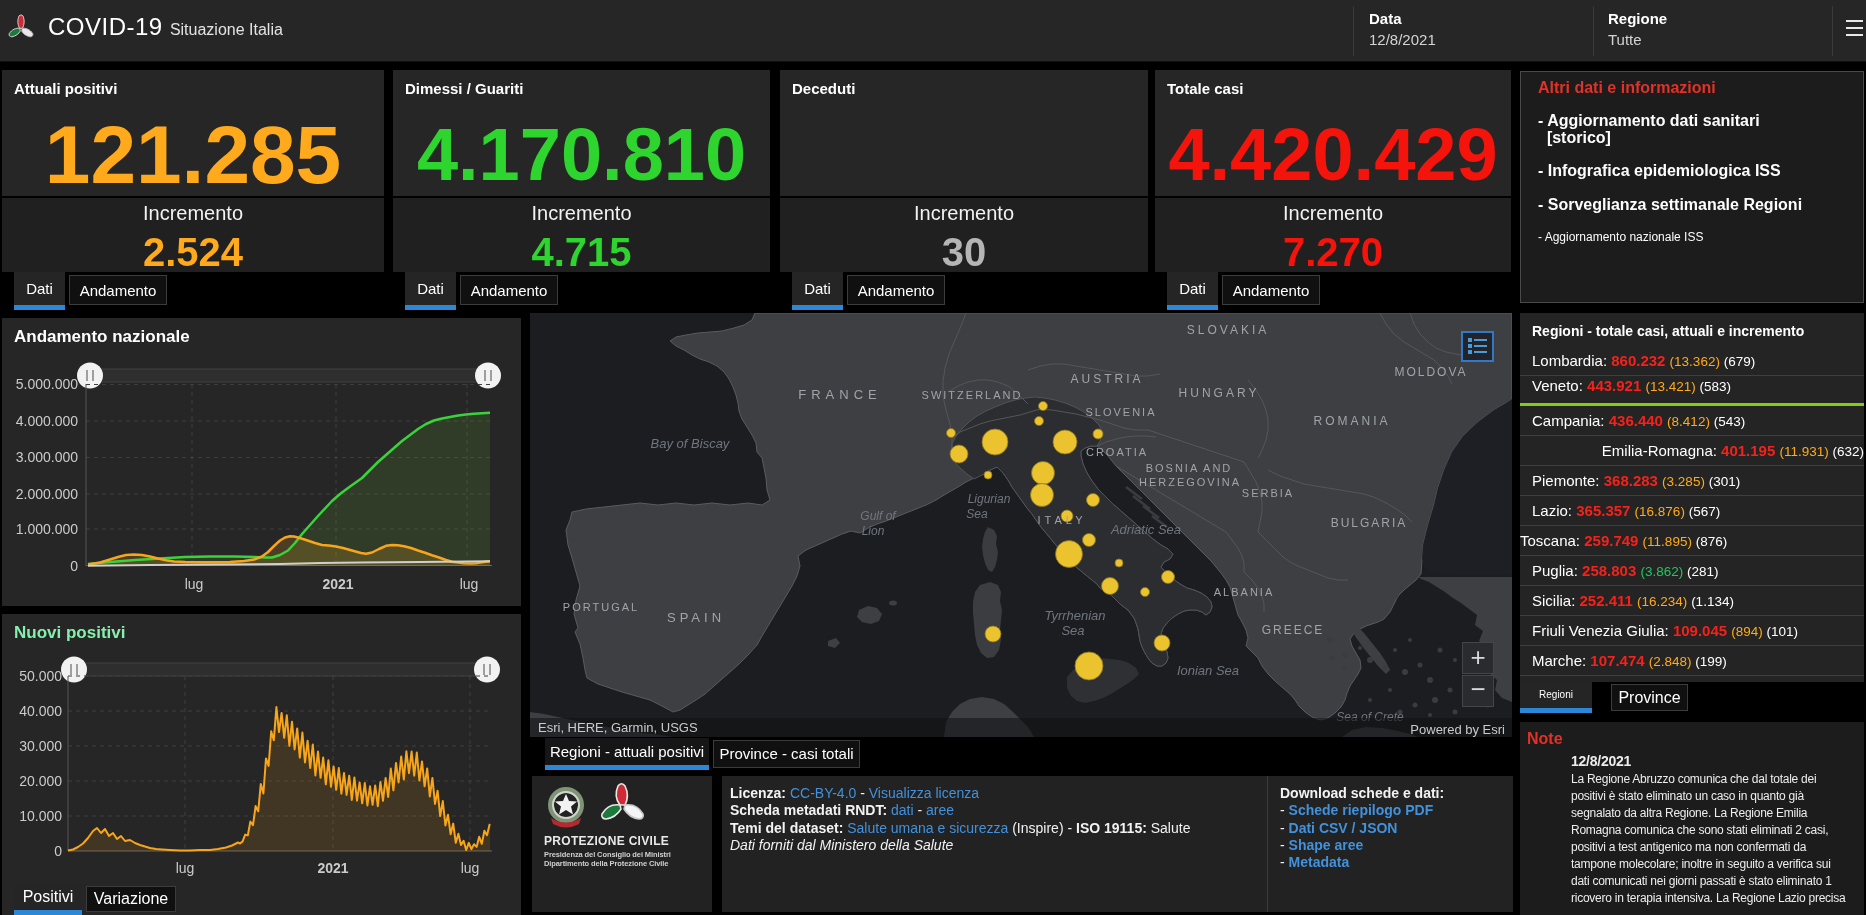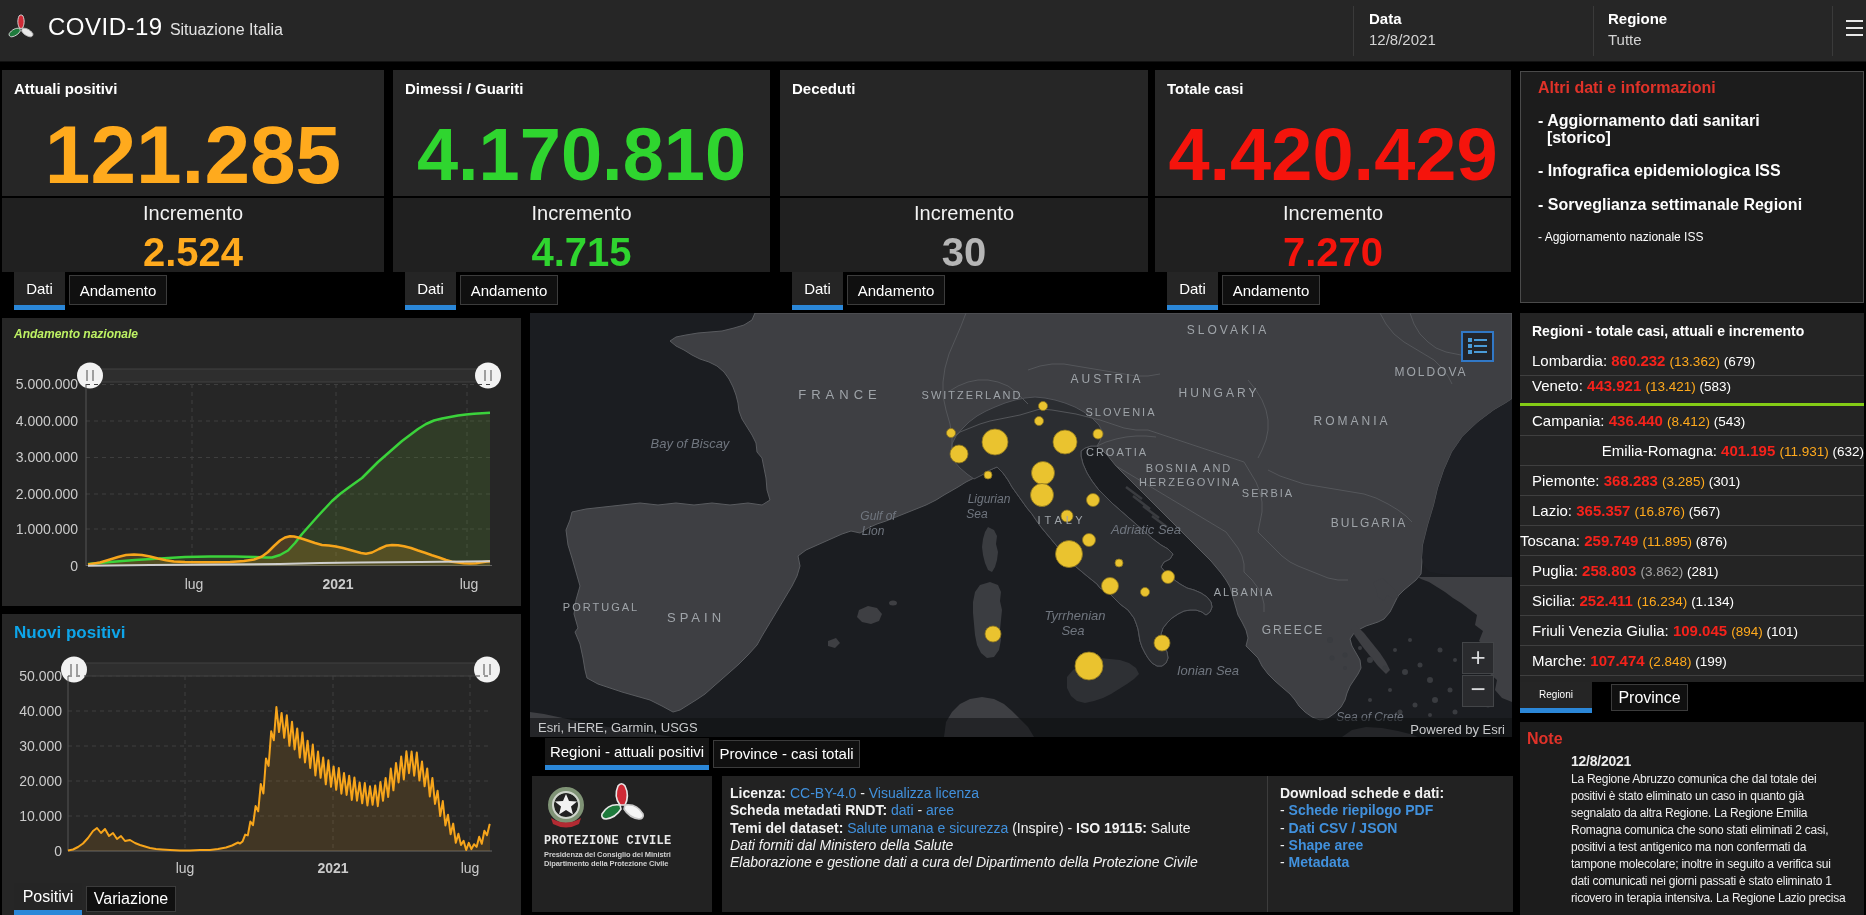--- a/index.html
+++ b/index.html
@@ -94,21 +94,21 @@
 
 <div class="abs" style="left:1520px;top:313px;width:344px;height:369px;background:#242424;">
   <div class="abs" style="left:12px;top:10px;font-size:14px;font-weight:bold;color:#fff;">Regioni - totale casi, attuali e incremento</div>
   <div style="position:absolute;left:0;top:33px;width:344px;height:30px;border-bottom:1px solid #3f3f3f;font-size:15px;color:#fff;line-height:30px;"><span style="margin-left:12px;">Lombardia: </span><span style="color:#f5221b;font-weight:bold;">860.232 </span><span style="color:#ffaa1d;font-size:13.5px;">(13.362) </span><span style="font-size:13.5px;">(679)</span></div>
   <div style="position:absolute;left:0;top:63px;width:344px;height:30px;border-bottom:3px solid #84cc16;font-size:15px;color:#fff;line-height:20px;"><span style="margin-left:12px;">Veneto: </span><span style="color:#f5221b;font-weight:bold;">443.921 </span><span style="color:#ffaa1d;font-size:13.5px;">(13.421) </span><span style="font-size:13.5px;">(583)</span></div>
   <div style="position:absolute;left:0;top:93px;width:344px;height:30px;border-bottom:1px solid #3f3f3f;font-size:15px;color:#fff;line-height:30px;"><span style="margin-left:12px;">Campania: </span><span style="color:#f5221b;font-weight:bold;">436.440 </span><span style="color:#ffaa1d;font-size:13.5px;">(8.412) </span><span style="font-size:13.5px;">(543)</span></div>
   <div style="position:absolute;left:0;top:123px;width:344px;height:30px;border-bottom:1px solid #3f3f3f;font-size:15px;color:#fff;line-height:30px;text-align:right;"><span style="margin-left:12px;">Emilia-Romagna: </span><span style="color:#f5221b;font-weight:bold;">401.195 </span><span style="color:#ffaa1d;font-size:13.5px;">(11.931) </span><span style="font-size:13.5px;">(632)</span></div>
   <div style="position:absolute;left:0;top:153px;width:344px;height:30px;border-bottom:1px solid #3f3f3f;font-size:15px;color:#fff;line-height:30px;"><span style="margin-left:12px;">Piemonte: </span><span style="color:#f5221b;font-weight:bold;">368.283 </span><span style="color:#ffaa1d;font-size:13.5px;">(3.285) </span><span style="font-size:13.5px;">(301)</span></div>
   <div style="position:absolute;left:0;top:183px;width:344px;height:30px;border-bottom:1px solid #3f3f3f;font-size:15px;color:#fff;line-height:30px;"><span style="margin-left:12px;">Lazio: </span><span style="color:#f5221b;font-weight:bold;">365.357 </span><span style="color:#ffaa1d;font-size:13.5px;">(16.876) </span><span style="font-size:13.5px;">(567)</span></div>
   <div style="position:absolute;left:0;top:213px;width:344px;height:30px;border-bottom:1px solid #3f3f3f;font-size:15px;color:#fff;line-height:30px;"><span style="">Toscana: </span><span style="color:#f5221b;font-weight:bold;">259.749 </span><span style="color:#ffaa1d;font-size:13.5px;">(11.895) </span><span style="font-size:13.5px;">(876)</span></div>
-  <div style="position:absolute;left:0;top:243px;width:344px;height:30px;border-bottom:1px solid #3f3f3f;font-size:15px;color:#fff;line-height:30px;"><span style="margin-left:12px;">Puglia: </span><span style="color:#f5221b;font-weight:bold;">258.803 </span><span style="color:#a3a3a3;font-size:13.5px;">(3.862) </span><span style="font-size:13.5px;">(281)</span></div>
+  <div style="position:absolute;left:0;top:243px;width:344px;height:30px;border-bottom:1px solid #3f3f3f;font-size:15px;color:#fff;line-height:30px;"><span style="margin-left:12px;">Puglia: </span><span style="color:#f5221b;font-weight:bold;">258.803 </span><span style="color:#22c55e;font-size:13.5px;">(3.862) </span><span style="font-size:13.5px;">(281)</span></div>
   <div style="position:absolute;left:0;top:273px;width:344px;height:30px;border-bottom:1px solid #3f3f3f;font-size:15px;color:#fff;line-height:30px;"><span style="margin-left:12px;">Sicilia: </span><span style="color:#f5221b;font-weight:bold;">252.411 </span><span style="color:#ffaa1d;font-size:13.5px;">(16.234) </span><span style="font-size:13.5px;">(1.134)</span></div>
   <div style="position:absolute;left:0;top:303px;width:344px;height:30px;border-bottom:1px solid #3f3f3f;font-size:15px;color:#fff;line-height:30px;"><span style="margin-left:12px;">Friuli Venezia Giulia: </span><span style="color:#f5221b;font-weight:bold;">109.045 </span><span style="color:#ffaa1d;font-size:13.5px;">(894) </span><span style="font-size:13.5px;">(101)</span></div>
   <div style="position:absolute;left:0;top:333px;width:344px;height:30px;border-bottom:1px solid #3f3f3f;font-size:15px;color:#fff;line-height:30px;"><span style="margin-left:12px;">Marche: </span><span style="color:#f5221b;font-weight:bold;">107.474 </span><span style="color:#ffaa1d;font-size:13.5px;">(2.848) </span><span style="font-size:13.5px;">(199)</span></div>
 </div>
 <div class="tab tab-on" style="left:1520px;top:682px;width:72px;height:31px;line-height:26px;font-size:10px;">Regioni</div>
 <div class="tab tab-off" style="left:1611px;top:684px;width:77px;height:27px;line-height:25px;font-size:16px;">Province</div>
 
 <div class="abs" style="left:1520px;top:722px;width:344px;height:193px;background:#1c1c1c;">
   <div class="abs" style="left:7px;top:8px;font-size:16px;font-weight:bold;color:#e03229;">Note</div>
   <div class="abs" style="left:51px;top:31px;font-size:12px;color:#ededed;line-height:17px;white-space:nowrap;letter-spacing:-0.25px;">
@@ -118,21 +118,21 @@
     segnalato da altra Regione. La Regione Emilia<br>
     Romagna comunica che sono stati eliminati 2 casi,<br>
     positivi a test antigenico ma non confermati da<br>
     tampone molecolare; inoltre in seguito a verifica sui<br>
     dati comunicati nei giorni passati è stato eliminato 1<br>
     ricovero in terapia intensiva. La Regione Lazio precisa
   </div>
 </div>
 
 <div class="abs" style="left:2px;top:318px;width:519px;height:288px;background:#262626;">
-  <div class="abs" style="left:12px;top:9px;font-size:12px;font-weight:bold;color:#bef264;font-style:italic;">Andamento nazionale</div>
+  <div class="abs" style="left:12px;top:9px;font-size:17px;font-weight:bold;color:#ffffff;">Andamento nazionale</div>
   <svg class="abs" style="left:0;top:0;" width="519" height="288" viewBox="2 318 519 288">
 
     <rect x="100" y="369" width="378" height="13" fill="#2e2e2e" stroke="#404040"></rect>
     <circle cx="90" cy="375.5" r="13" fill="#f2f2f2"></circle>
     <path d="M 87,370 L 87,381 M 93,370 L 93,381" stroke="#8a8a8a" stroke-width="1.6"></path>
     <circle cx="488" cy="375.5" r="13" fill="#f2f2f2"></circle>
     <path d="M 485,370 L 485,381 M 491,370 L 491,381" stroke="#8a8a8a" stroke-width="1.6"></path>
 
     <g stroke="#3e3e3e" stroke-dasharray="4,4">
       <line x1="86" y1="384.5" x2="492" y2="384.5"></line>
@@ -159,21 +159,21 @@
   <div class="ylab" style="right:443px;top:168px;width:70px;">2.000.000</div>
   <div class="ylab" style="right:443px;top:203px;width:70px;">1.000.000</div>
   <div class="ylab" style="right:443px;top:240px;width:70px;">0</div>
   <div class="xlab" style="left:172px;top:258px;width:40px;">lug</div>
   <div class="xlab" style="left:311px;top:258px;width:50px;font-weight:bold;">2021</div>
   <div class="xlab" style="left:447px;top:258px;width:40px;">lug</div>
 </div>
 <style>#stage .ylab,#stage .xlab{position:absolute;}</style>
 
 <div class="abs" style="left:2px;top:614px;width:519px;height:301px;background:#262626;">
-  <div class="abs" style="left:12px;top:9px;font-size:17px;font-weight:bold;color:#0ea5e9;">Nuovi positivi</div>
+  <div class="abs" style="left:12px;top:9px;font-size:17px;font-weight:bold;color:#86efac;">Nuovi positivi</div>
   <svg class="abs" style="left:0;top:0;" width="519" height="301" viewBox="2 614 519 301">
     <rect x="84" y="663" width="394" height="13" fill="#2e2e2e" stroke="#404040"></rect>
     <circle cx="74" cy="669.5" r="13" fill="#f2f2f2"></circle>
     <path d="M 71,664 L 71,675 M 77,664 L 77,675" stroke="#8a8a8a" stroke-width="1.6"></path>
     <circle cx="487" cy="669.5" r="13" fill="#f2f2f2"></circle>
     <path d="M 484,664 L 484,675 M 490,664 L 490,675" stroke="#8a8a8a" stroke-width="1.6"></path>
     <g stroke="#3e3e3e" stroke-dasharray="4,4">
       <line x1="68" y1="676" x2="492" y2="676"></line>
       <line x1="68" y1="711" x2="492" y2="711"></line>
       <line x1="68" y1="746" x2="492" y2="746"></line>
@@ -382,31 +382,30 @@
 <path d="M 23,10 L 26,17 l 8,0.5 -6,5 2,8 -7,-4.5 -7,4.5 2,-8 -6,-5 8,-0.5 Z" fill="#f2f2f2"></path>
 <path d="M 8,34 Q 23,43 38,34 L 36,40 Q 23,47 10,40 Z" fill="#b32a32"></path>
 </svg>
 <svg style="position:absolute;left:64px;top:6px;" width="52" height="50" viewBox="0 0 52 50">
 <g transform="translate(26,24)">
 <path d="M -4,-20 C -7,-13 -6,-6 -2,-1 L 3,-1 C 6,-7 6,-14 3,-20 C 1,-23 -2,-23 -4,-20 Z" fill="#cf2a36" stroke="#e8e8e8" stroke-width="1.6"></path>
 <path d="M -2,-1 C -9,-2 -16,1 -20,8 C -21,11 -19,13 -16,13 C -9,12 -4,8 -1,3 Z" fill="#1e7a3c" stroke="#e8e8e8" stroke-width="1.6"></path>
 <path d="M 3,-1 C 10,-2 17,1 21,8 C 22,11 20,13 17,13 C 10,12 5,8 2,3 Z" fill="#f5f5f5" stroke="#c9c9c9" stroke-width="1.6"></path>
 </g>
       </svg>
-  <div class="abs" style="left:12px;top:58px;width:156px;text-align:left;font-family:Liberation Mono, monospace;font-size:12px;font-weight:bold;color:#e9e9e9;letter-spacing:0.3px;white-space:nowrap;">PROTEZIONE CIVILE</div>
+  <div class="abs" style="left:12px;top:58px;width:156px;text-align:left;font-family:Liberation Sans, sans-serif;font-size:12px;font-weight:bold;color:#e9e9e9;letter-spacing:0.3px;white-space:nowrap;">PROTEZIONE CIVILE</div>
   <div class="abs" style="left:12px;top:74px;width:160px;font-size:7.5px;font-weight:bold;color:#cfcfcf;line-height:9px;letter-spacing:-0.1px;">Presidenza del Consiglio dei Ministri<br>Dipartimento della Protezione Civile</div>
 </div>
 
 <div class="abs" style="left:722px;top:776px;width:791px;height:136px;background:#222;">
   <div class="abs" style="left:8px;top:9px;font-size:14px;color:#f2f2f2;line-height:17.3px;">
     <span class="b">Licenza:</span> <span class="link">CC-BY-4.0</span> - <span class="link">Visualizza licenza</span><br>
     <span class="b">Scheda metadati RNDT:</span> <span class="link">dati</span> - <span class="link">aree</span><br>
     <span class="b">Temi del dataset:</span> <span class="link">Salute umana e sicurezza</span> (Inspire) - <span class="b">ISO 19115:</span> Salute<br>
     <span style="font-style:italic;">Dati forniti dal Ministero della Salute</span><br>
-    <span style="font-style:italic;">Elaborazione e gestione dati a cura del Dipartimento della Protezione Civile</span>
   </div>
   <div class="abs" style="left:545px;top:0;width:1px;height:136px;background:#3c3c3c;"></div>
   <div class="abs" style="left:558px;top:9px;font-size:14px;color:#f2f2f2;line-height:17.3px;">
     <span class="b">Download schede e dati:</span><br>
     - <span class="link b">Schede riepilogo PDF</span><br>
     - <span class="link b">Dati CSV / JSON</span><br>
     - <span class="link b">Shape aree</span><br>
     - <span class="link b">Metadata</span>
   </div>
 </div>

